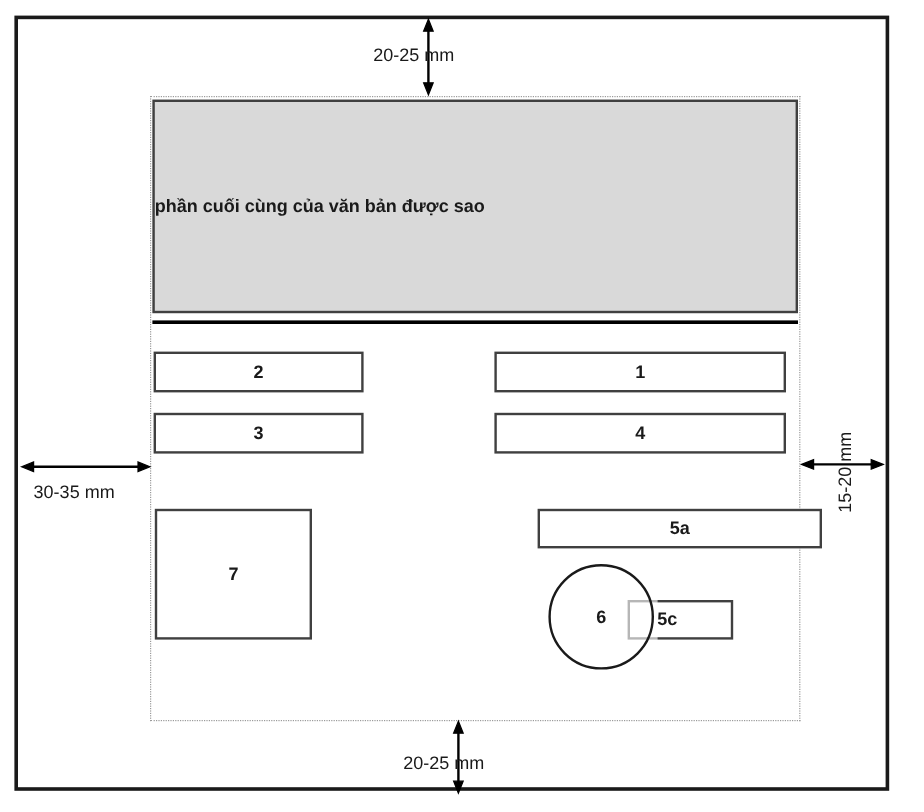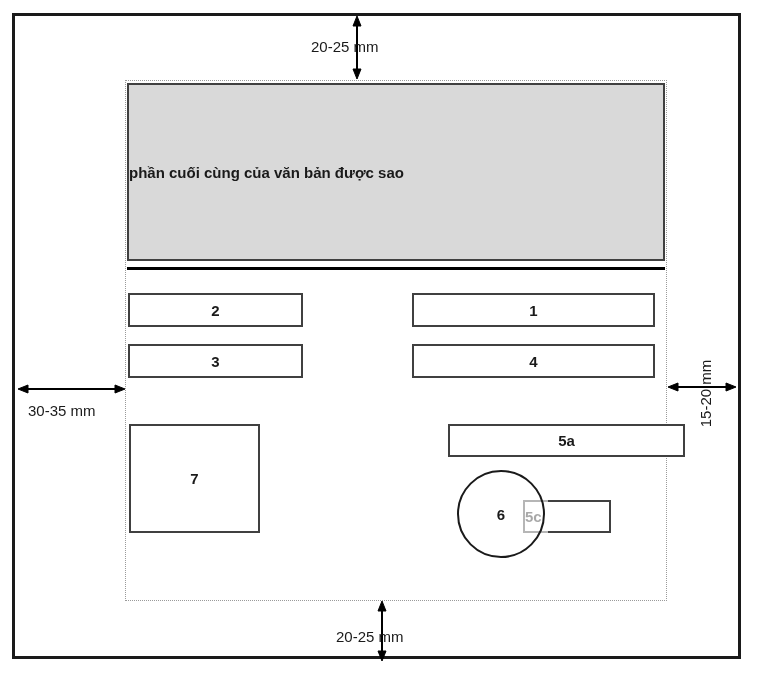--- a/index.html
+++ b/index.html
@@ -18,21 +18,21 @@
   .blk{position:absolute;background:#fff;border:2px solid var(--box-border,#404040);
     box-sizing:border-box;display:flex;align-items:center;justify-content:center;
     font-weight:bold;font-size:15px;}
   .blk-2{left:128px;top:293px;width:175px;height:34px;}
   .blk-1{left:412px;top:293px;width:243px;height:34px;}
   .blk-3{left:128px;top:344px;width:175px;height:34px;}
   .blk-4{left:412px;top:344px;width:243px;height:34px;}
   .blk-5a{left:428px;top:424px;width:237px;height:33px;margin-left:20px;}
   .blk-7{left:129px;top:424px;width:131px;height:109px;}
   .blk-5c{left:523px;top:500px;width:88px;height:33px;z-index:2;
-    justify-content:flex-start;padding-right:22px;}
+    justify-content:center;padding-right:22px;}
   .fade-strip{position:absolute;left:521px;top:498px;width:27px;height:37px;
     background:rgba(255,255,255,0.62);z-index:3;}
   .circle-6{left:457px;top:470px;width:88px;height:88px;border-radius:50%;
     border:2px solid #1a1a1a;background:transparent;z-index:4;}
   .blk-5b{left:428px;top:565px;width:219px;height:33px;}
   .mlabel{position:absolute;font-size:15px;white-space:nowrap;z-index:6;}
   .mlabel-top{left:311px;top:38px;}
   .mlabel-bottom{left:336px;top:628px;}
   .mlabel-left{left:28px;top:366px;margin-top:36px;}
   .mlabel-right{left:664px;top:385px;width:82px;text-align:center;

